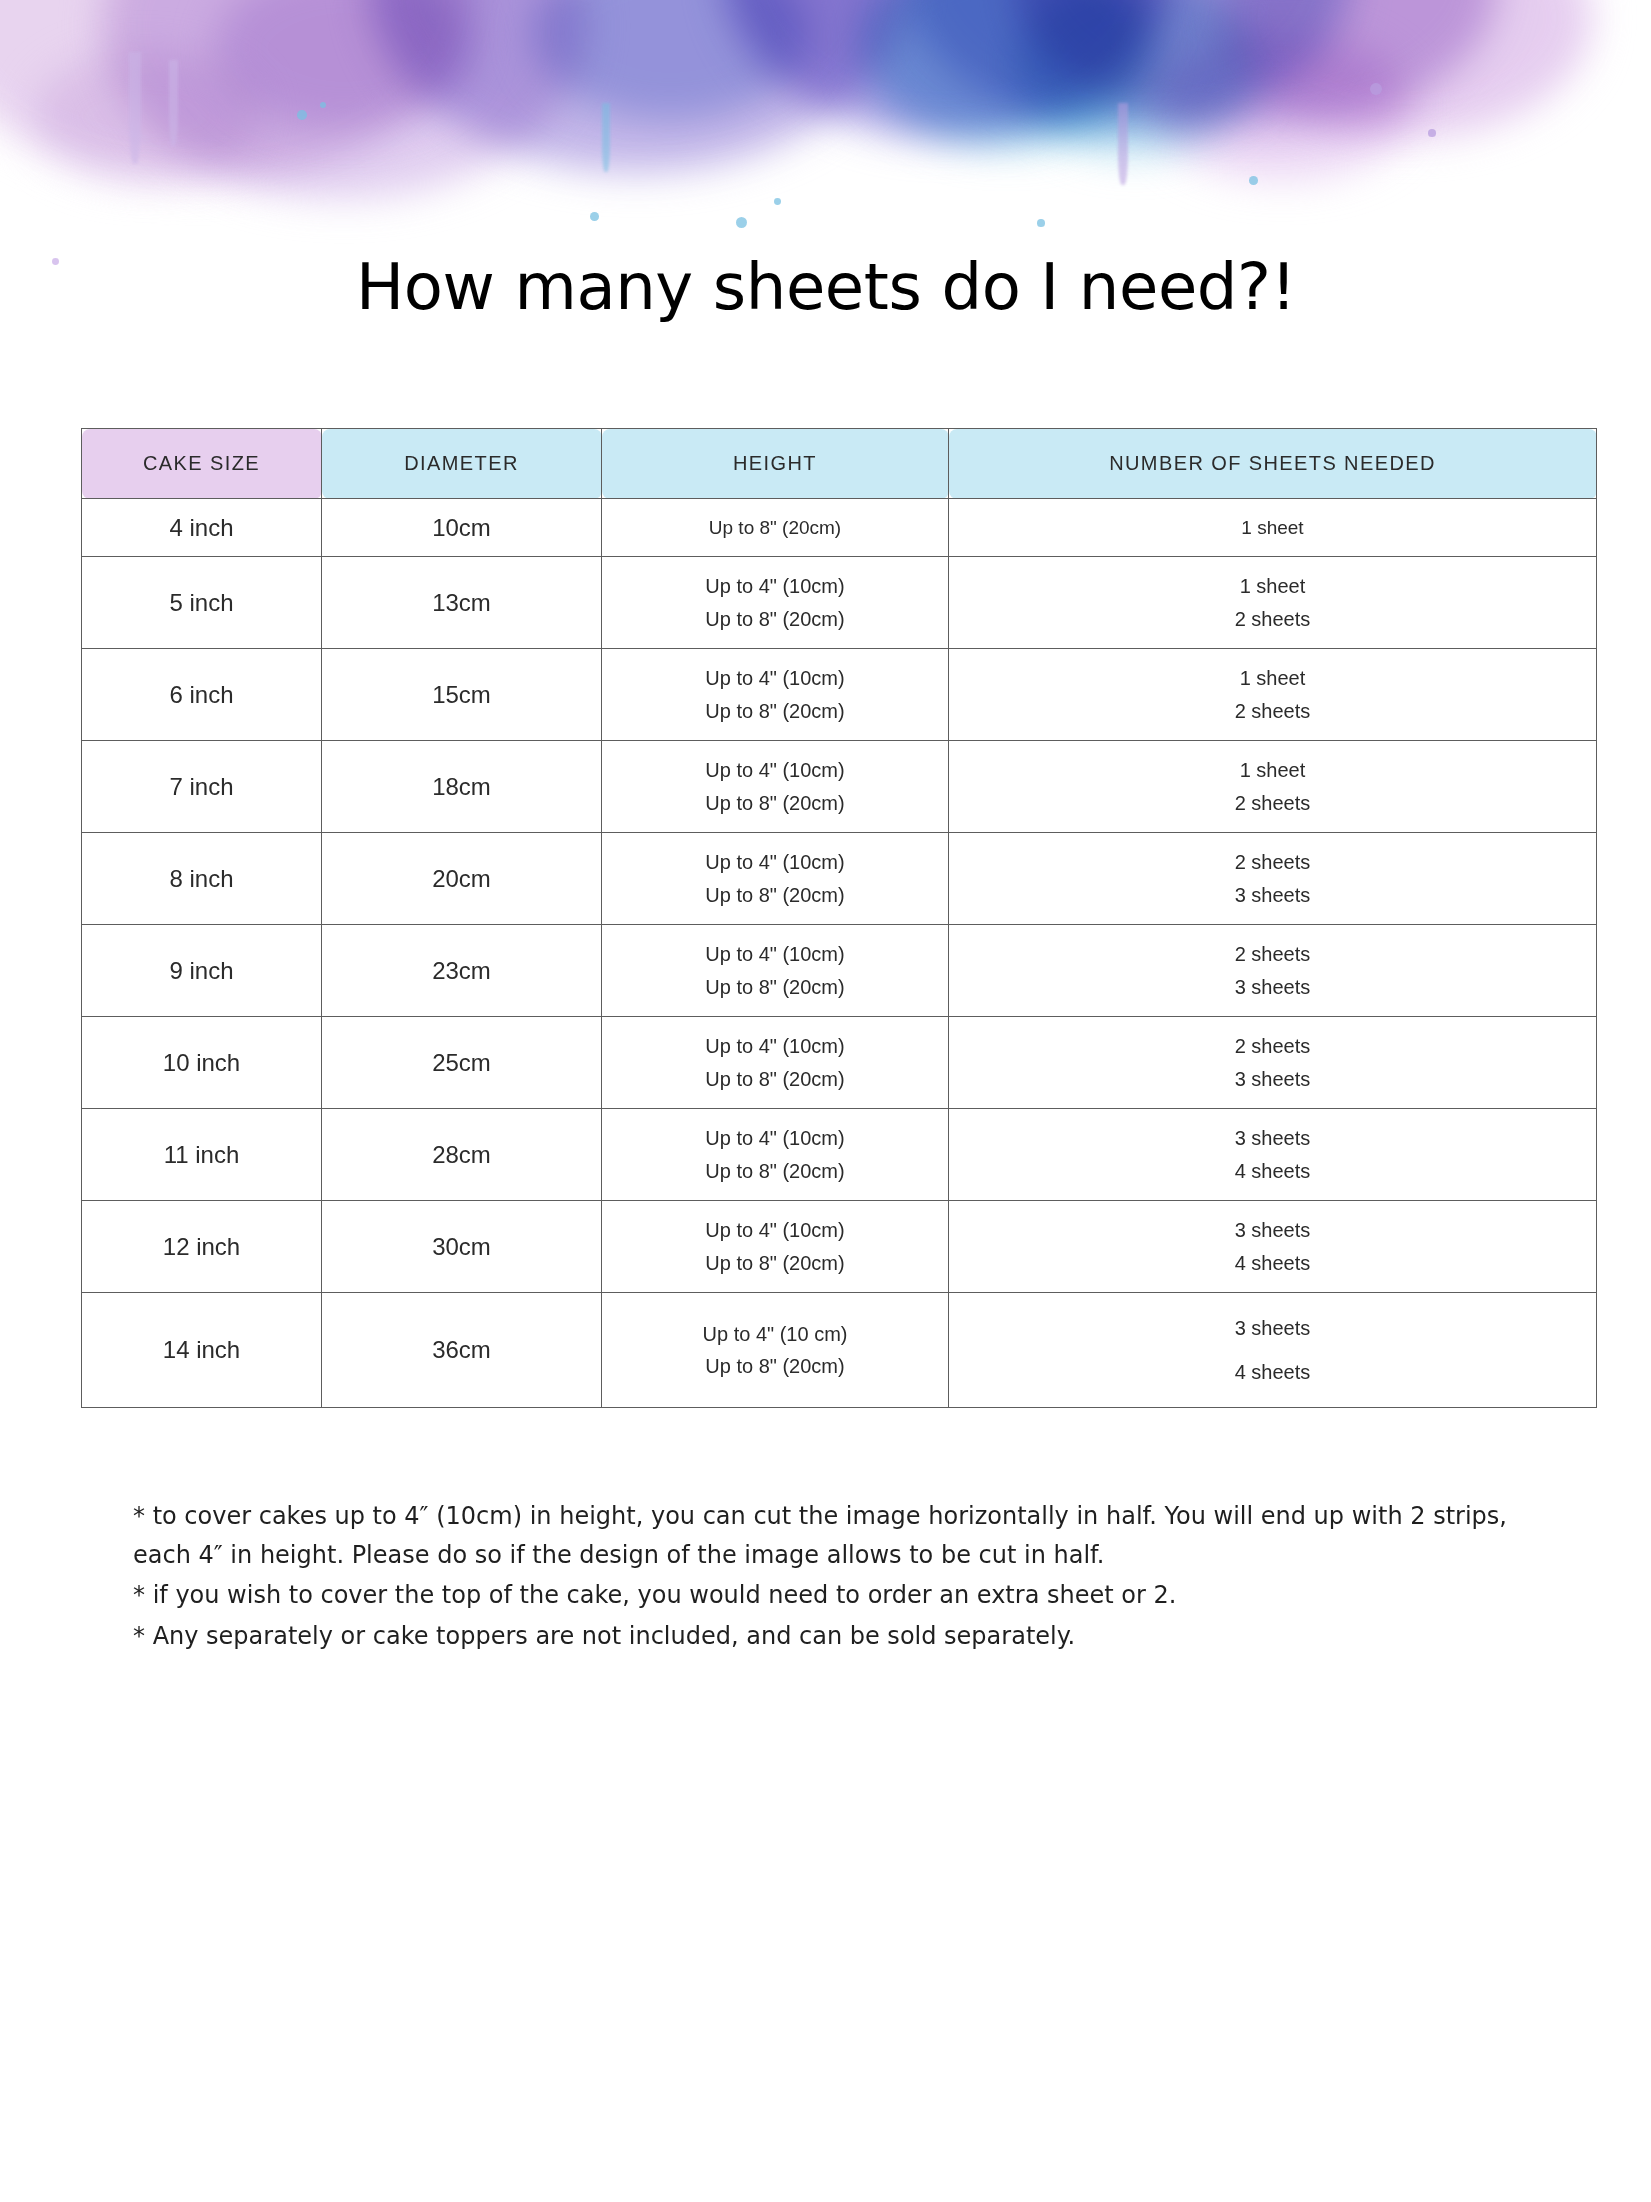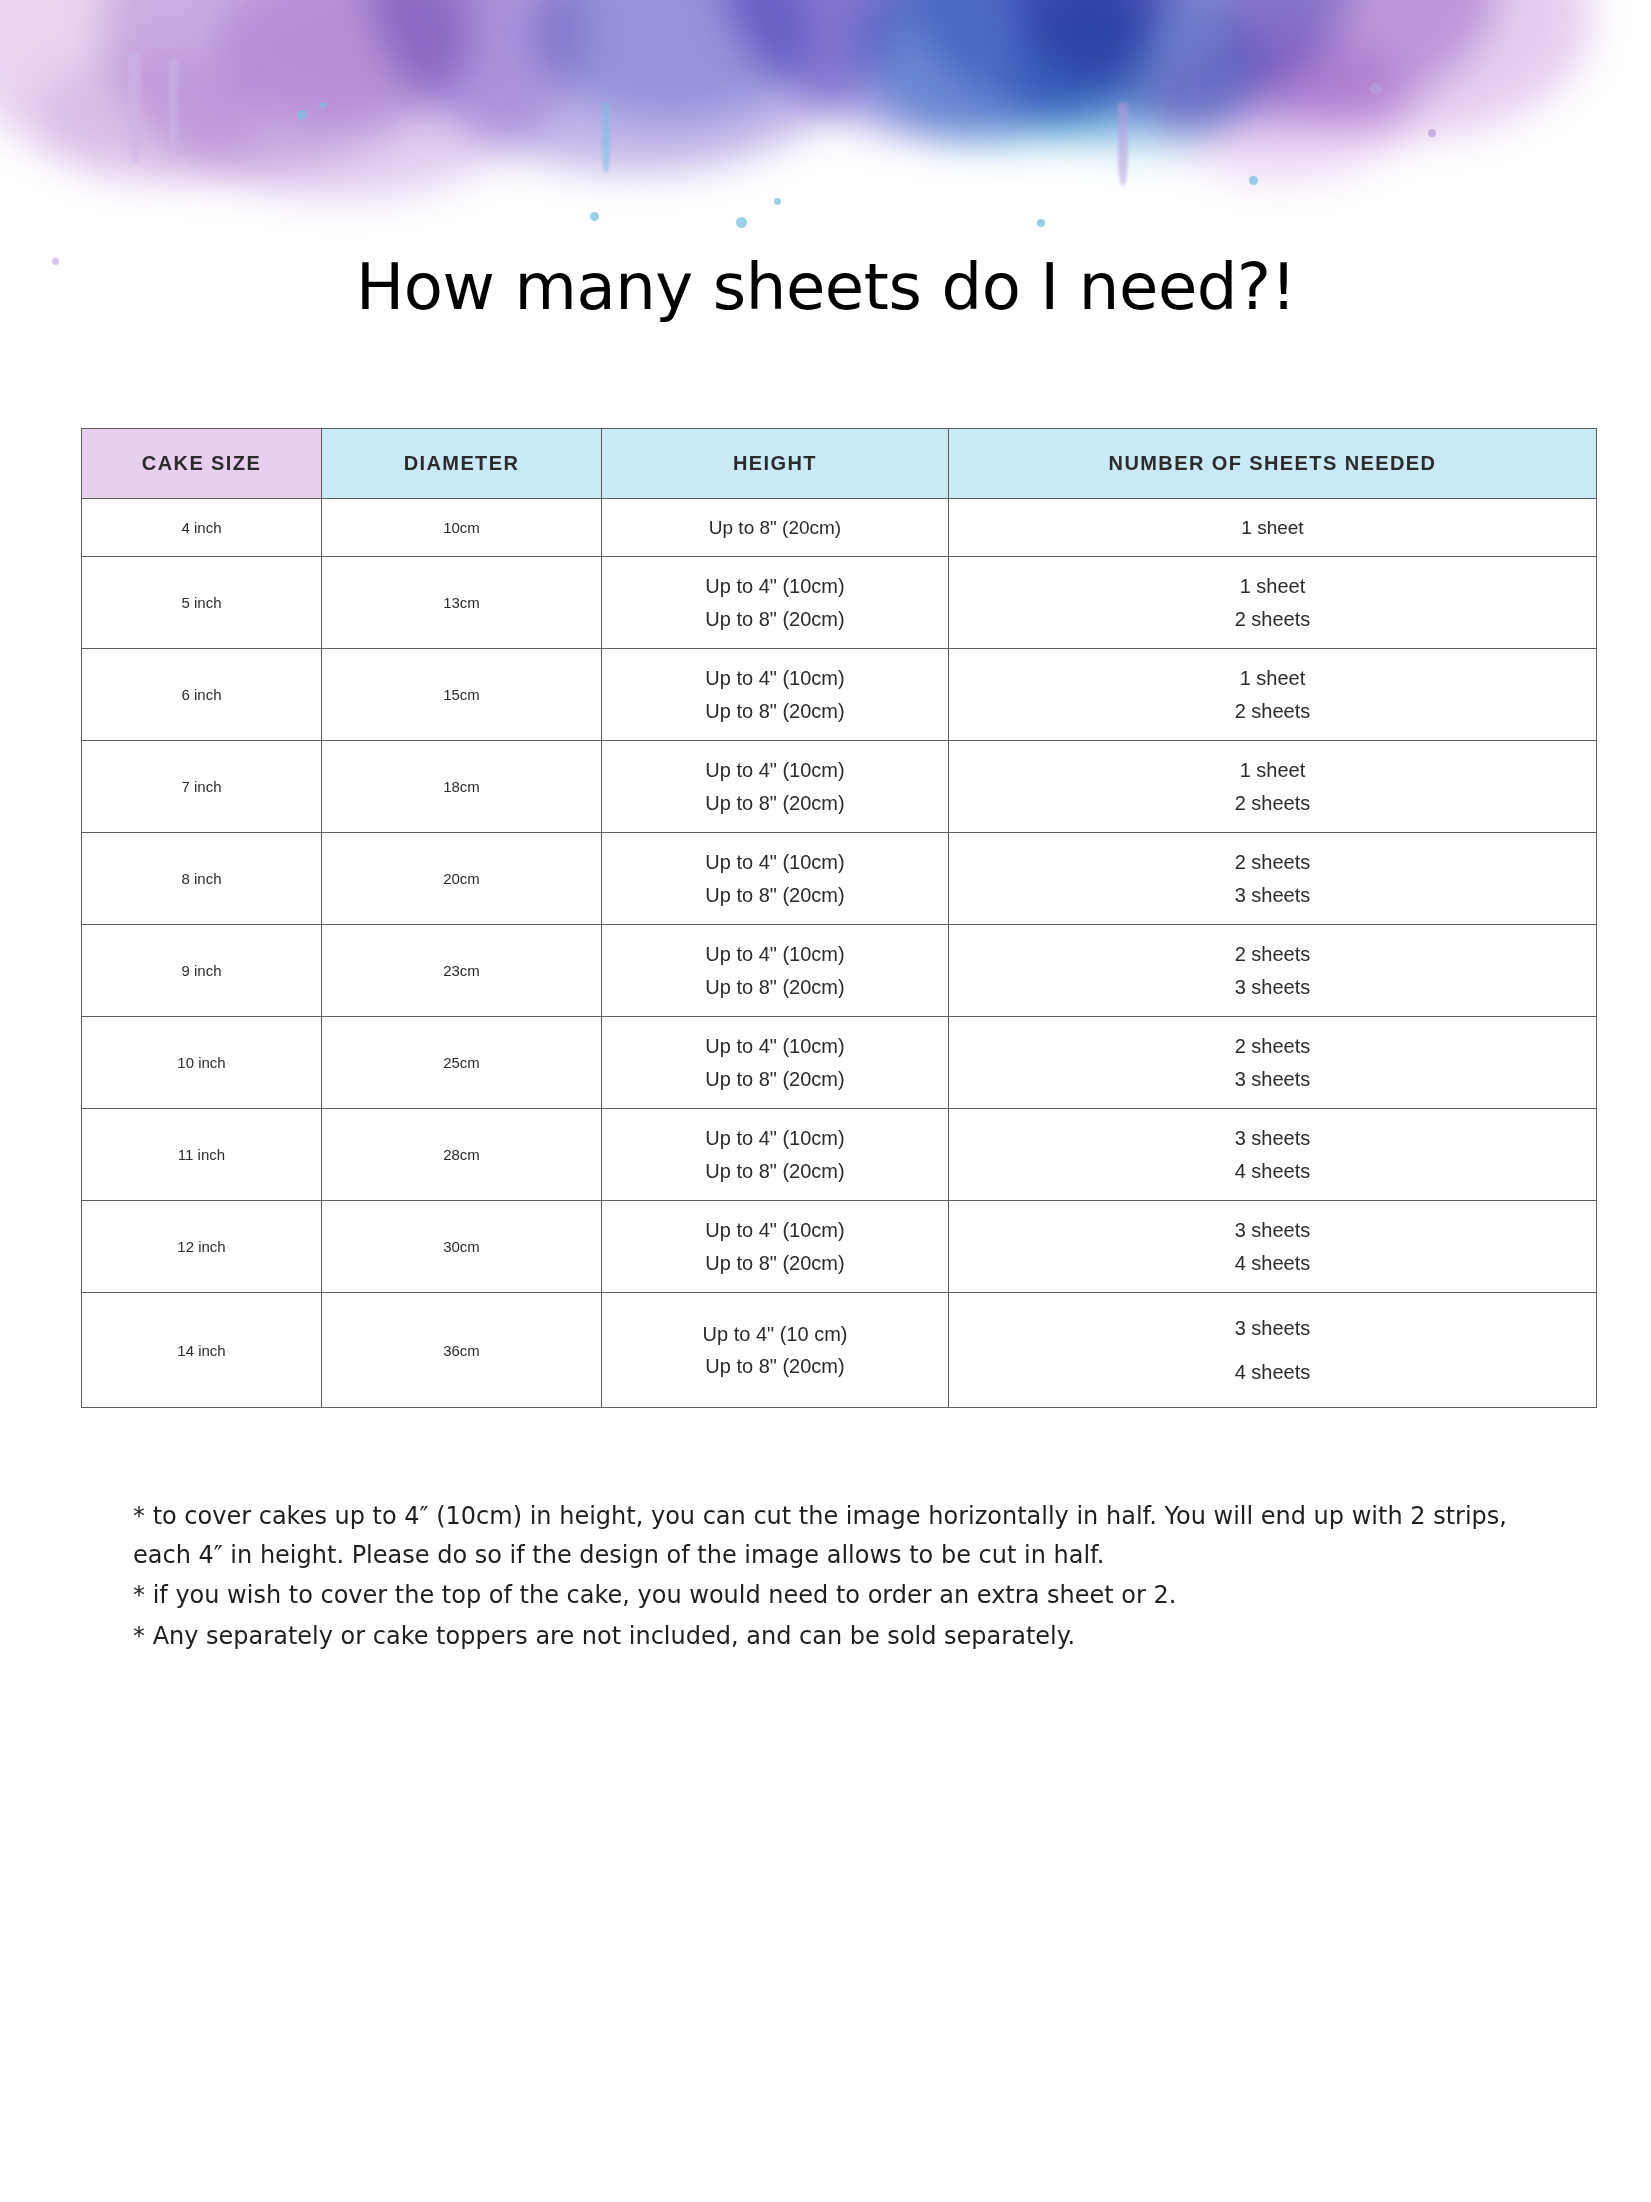--- a/index.html
+++ b/index.html
@@ -89,29 +89,30 @@
     border: 0.9px solid #5d5d5d;
     text-align: center;
     vertical-align: middle;
     font-size: 19px;
     color: #2b2b2b;
   }
   thead th {
     height: 67px;
     font-size: 20px;
     letter-spacing: 1.4px;
-    font-weight: 700;
+    font-weight: 400;
+    border-radius: 8px;
   }
   th.c1 { background: #e7cfee; width: 237px; }
   th.c2 { background: #c9eaf5; width: 277px; }
   th.c3 { background: #c9eaf5; width: 344px; }
   th.c4 { background: #c9eaf5; margin-left: 28px; }
 
   td.size, td.diam {
-    font-size: 15px;
+    font-size: 24px;
   }
   .stack {
     display: flex;
     flex-direction: column;
     justify-content: center;
     height: 100%;
   }
   .stack > div {
     line-height: 1.62;
     font-size: 20px;

